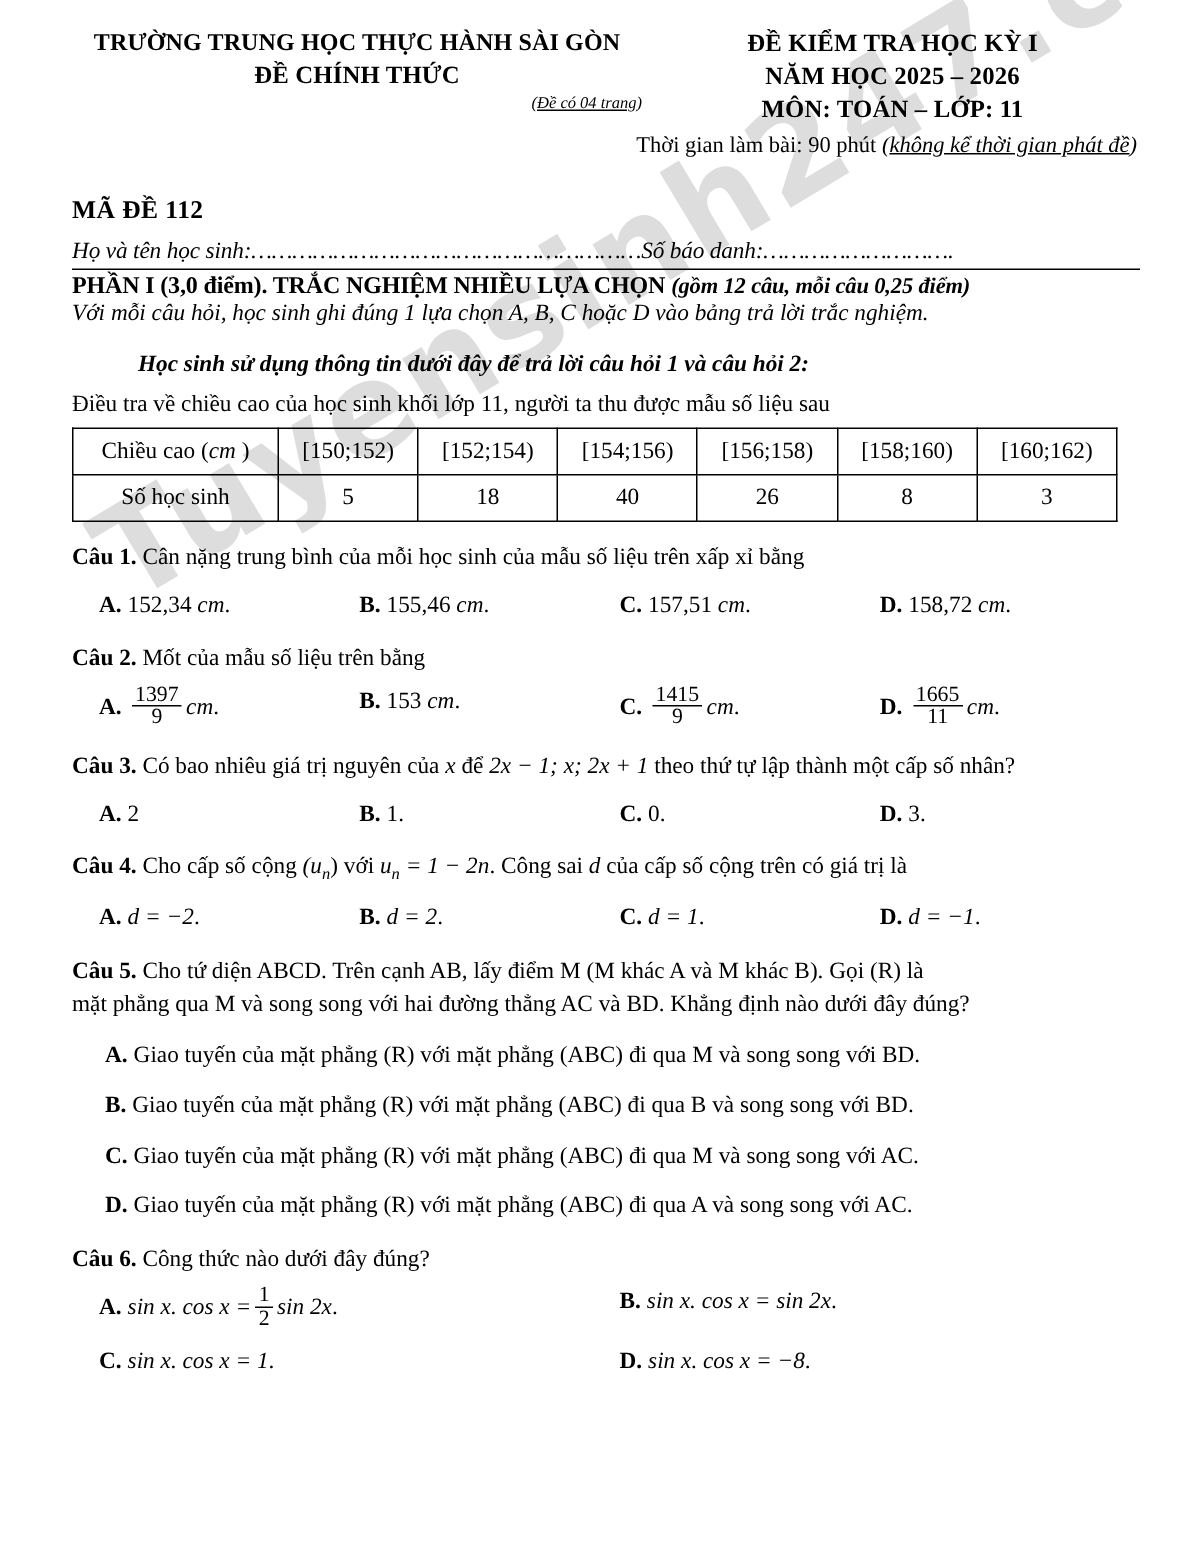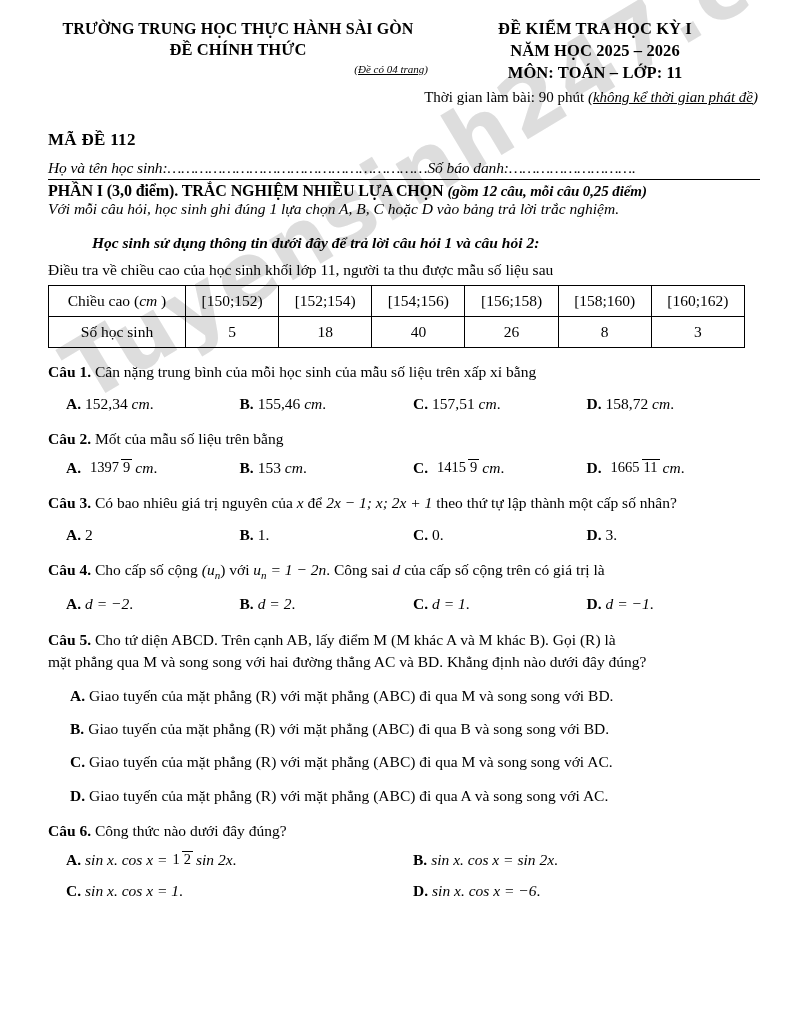--- a/index.html
+++ b/index.html
@@ -193,21 +193,21 @@
   .opts-stack .opt-line {
     margin-top: 11px;
     font-size: 15.5px;
   }
 
   .opts-tall { align-items: flex-start; margin-top: 6px; }
 
   
   .frac {
     display: inline-flex;
-    flex-direction: row;
+    flex-direction: column;
     align-items: center;
     vertical-align: middle;
     margin: 0 3px;
     line-height: 1.02;
     position: relative;
     top: -1px;
   }
   .frac .num { font-size: 14.5px; padding: 0 2px; }
   .frac .den {
     font-size: 14.5px;
@@ -404,20 +404,20 @@
           </div>
       </div>
       <div class="opts two">
         <div class="opt">
             <span class="opt-label">C.</span>
             <span class="mathvar">sin x. cos x = 1</span>
             <span>.</span>
           </div>
         <div class="opt">
             <span class="opt-label">D.</span>
-            <span class="mathvar">sin x. cos x = −6</span>
+            <span class="mathvar">sin x. cos x = −8</span>
             <span>.</span>
           </div>
       </div>
     </div>
 
   </div>
 </div>
 
 </body></html>

